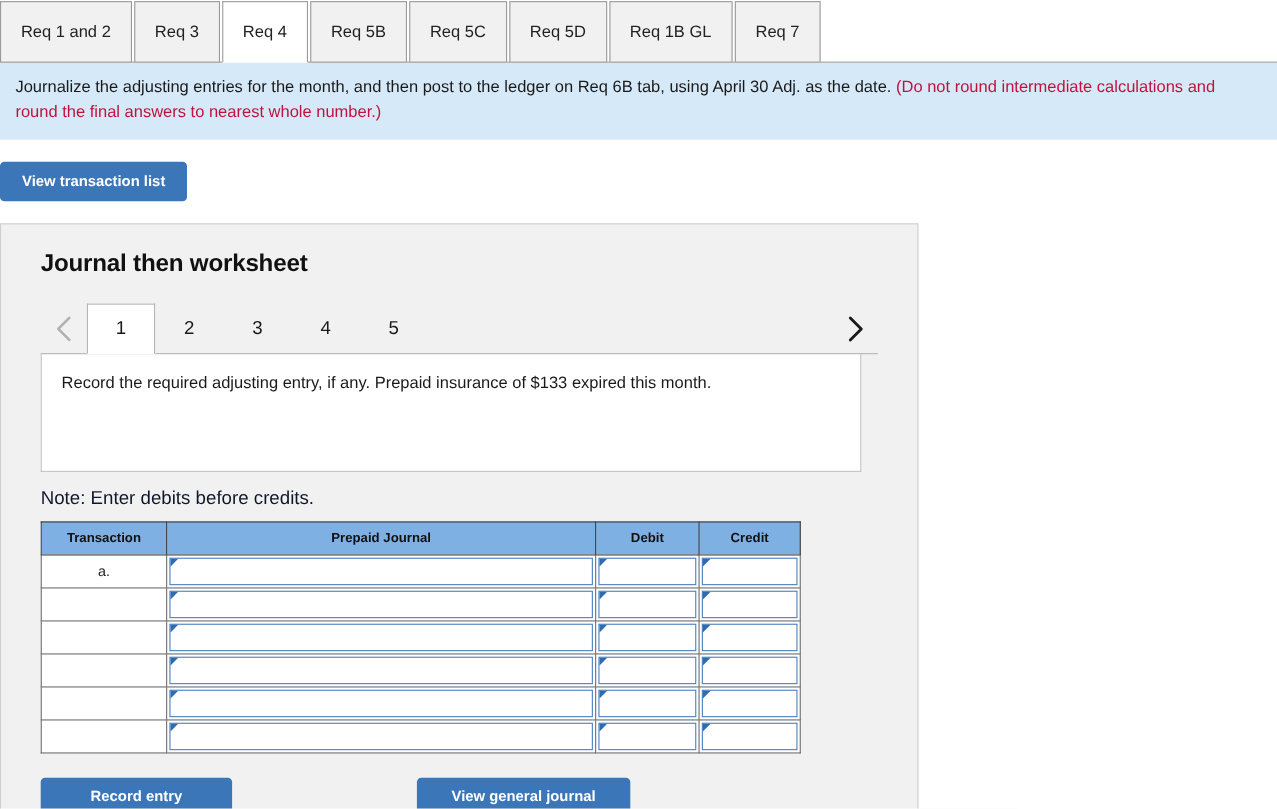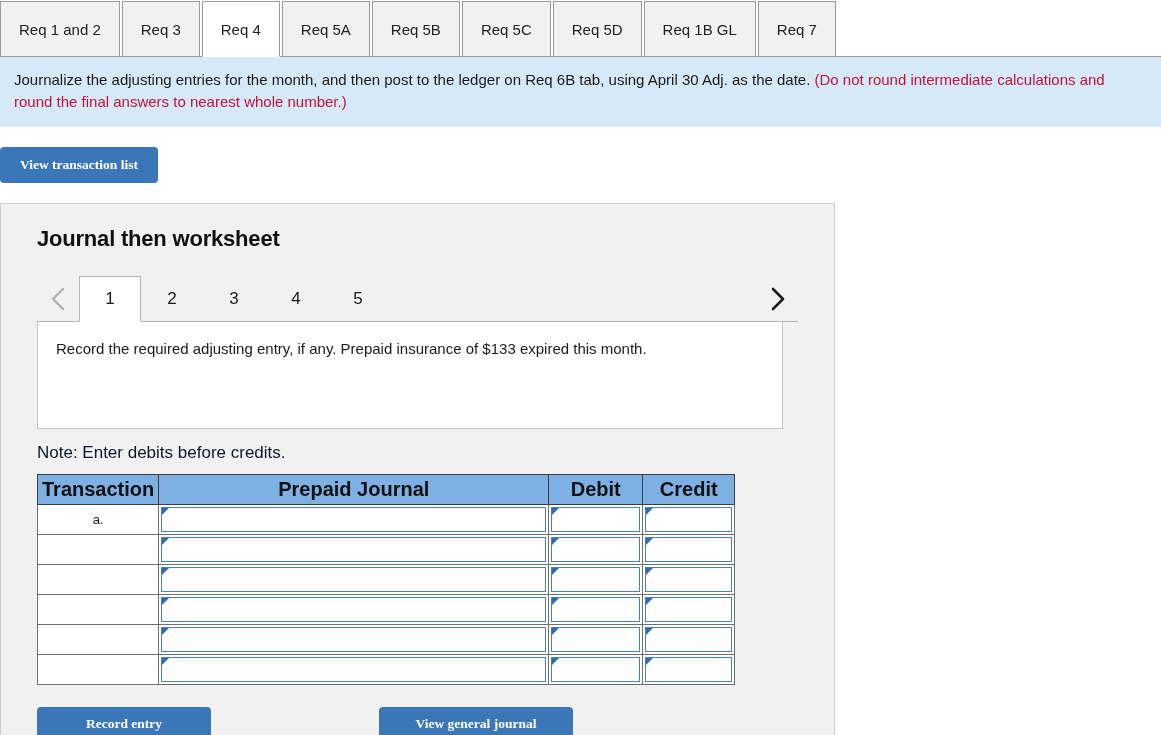--- a/index.html
+++ b/index.html
@@ -64,21 +64,21 @@
     display: inline-flex;
     align-items: center;
     justify-content: center;
     background: #3a76b8;
     color: #ffffff;
     font-size: 13.5px;
     font-weight: bold;
     border: none;
     border-radius: 4px;
     cursor: pointer;
-    font-family: Liberation Serif, serif;
+    font-family: Liberation Sans, sans-serif;
   }
   .btn-transaction {
     height: 36px;
     padding: 0 20px;
     margin-left: 0;
   }
 
   
   .panel {
     margin-top: 20px;
@@ -166,21 +166,21 @@
   
   .jtable {
     border-collapse: collapse;
     table-layout: fixed;
     border: 1px solid #3d3d3d;
     background: #ffffff;
   }
   .jtable th {
     background: #7fb0e3;
     border: 1px solid #3d3d3d;
-    font-size: 20px;
+    font-size: 12px;
     font-weight: bold;
     color: #111111;
     height: 30px;
     padding: 0 4px;
   }
   .jtable td {
     border: 1px solid #6e6e6e;
     height: 29px;
     padding: 0;
     background: #ffffff;
@@ -238,23 +238,20 @@
 
 <div class="tabstrip" id="tabstrip">
     <div class="req-tab">
       <span>Req 1 and 2</span>
     </div>
     <div class="req-tab">
       <span>Req 3</span>
     </div>
     <div class="req-tab active">
       <span>Req 4</span>
-    </div>
-    <div class="req-tab">
-      <span>Req 5A</span>
     </div>
     <div class="req-tab">
       <span>Req 5B</span>
     </div>
     <div class="req-tab">
       <span>Req 5C</span>
     </div>
     <div class="req-tab">
       <span>Req 5D</span>
     </div>

